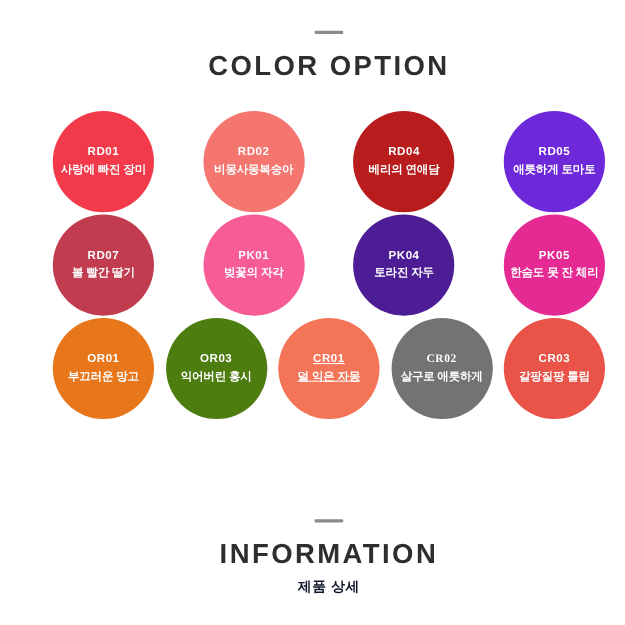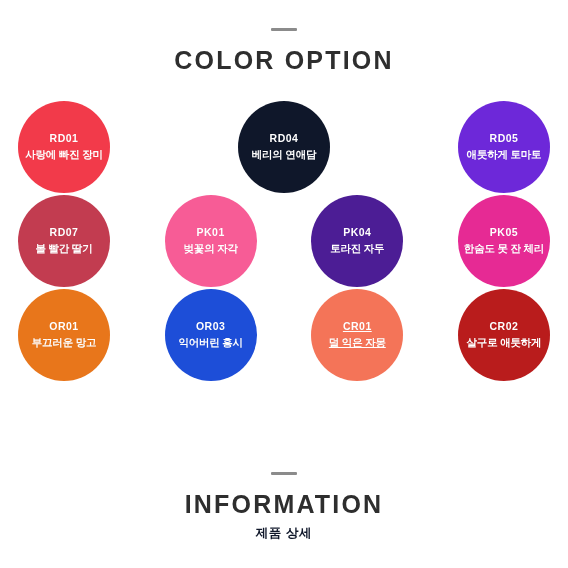--- a/index.html
+++ b/index.html
@@ -16,20 +16,21 @@
     position: relative;
   }
 
   .page {
     width: 568px;
     height: 568px;
     position: relative;
     box-sizing: border-box;
     display: flex;
     flex-direction: column;
+    padding-left: 30px;
   }
 
   
   .section-head {
     text-align: center;
     width: 100%;
   }
   .head-rule {
     width: 26px;
     height: 3px;
@@ -116,21 +117,25 @@
       <div class="head-rule"></div>
       <h1 class="head-title">COLOR OPTION</h1>
     </div>
 
     <div class="swatch-grid" id="swatch-grid">
         <div class="swatch-row">
           <div class="swatch" style="background: rgb(242, 58, 74);">
             <div class="swatch-code">RD01</div>
             <div class="swatch-name">사랑에 빠진 장미</div>
           </div>
-          <div class="swatch" style="background: #0f172a;">
+          <div class="swatch" style="background: rgb(245, 118, 110);">
+            <div class="swatch-code">RD02</div>
+            <div class="swatch-name">비몽사몽복숭아</div>
+          </div>
+          <div class="swatch" style="background: #b91c1c;">
             <div class="swatch-code">RD04</div>
             <div class="swatch-name">베리의 연애담</div>
           </div>
           <div class="swatch" style="background: #6d28d9;">
             <div class="swatch-code">RD05</div>
             <div class="swatch-name">애틋하게 토마토</div>
           </div>
         </div>
         <div class="swatch-row">
           <div class="swatch" style="background: rgb(194, 60, 80);">
@@ -148,31 +153,35 @@
           <div class="swatch" style="background: rgb(230, 42, 148);">
             <div class="swatch-code">PK05</div>
             <div class="swatch-name">한숨도 못 잔 체리</div>
           </div>
         </div>
         <div class="swatch-row">
           <div class="swatch" style="background: rgb(232, 118, 27);">
             <div class="swatch-code">OR01</div>
             <div class="swatch-name">부끄러운 망고</div>
           </div>
-          <div class="swatch" style="background: #1d4ed8;">
+          <div class="swatch" style="background: #4d7c0f;">
             <div class="swatch-code">OR03</div>
             <div class="swatch-name">익어버린 홍시</div>
           </div>
           <div class="swatch" style="background: rgb(244, 116, 88); text-decoration: underline;">
             <div class="swatch-code">CR01</div>
             <div class="swatch-name">덜 익은 자몽</div>
           </div>
-          <div class="swatch" style="background: #b91c1c;">
+          <div class="swatch" style="background: #737373; font-family: Liberation Serif, serif;">
             <div class="swatch-code">CR02</div>
             <div class="swatch-name">살구로 애틋하게</div>
+          </div>
+          <div class="swatch" style="background: rgb(234, 83, 71);">
+            <div class="swatch-code">CR03</div>
+            <div class="swatch-name">갈팡질팡 툴립</div>
           </div>
         </div>
       </div>
 
   </section>
 
   <section id="information-section">
     <div class="section-head">
       <div class="head-rule"></div>
       <h2 class="head-title">INFORMATION</h2>

